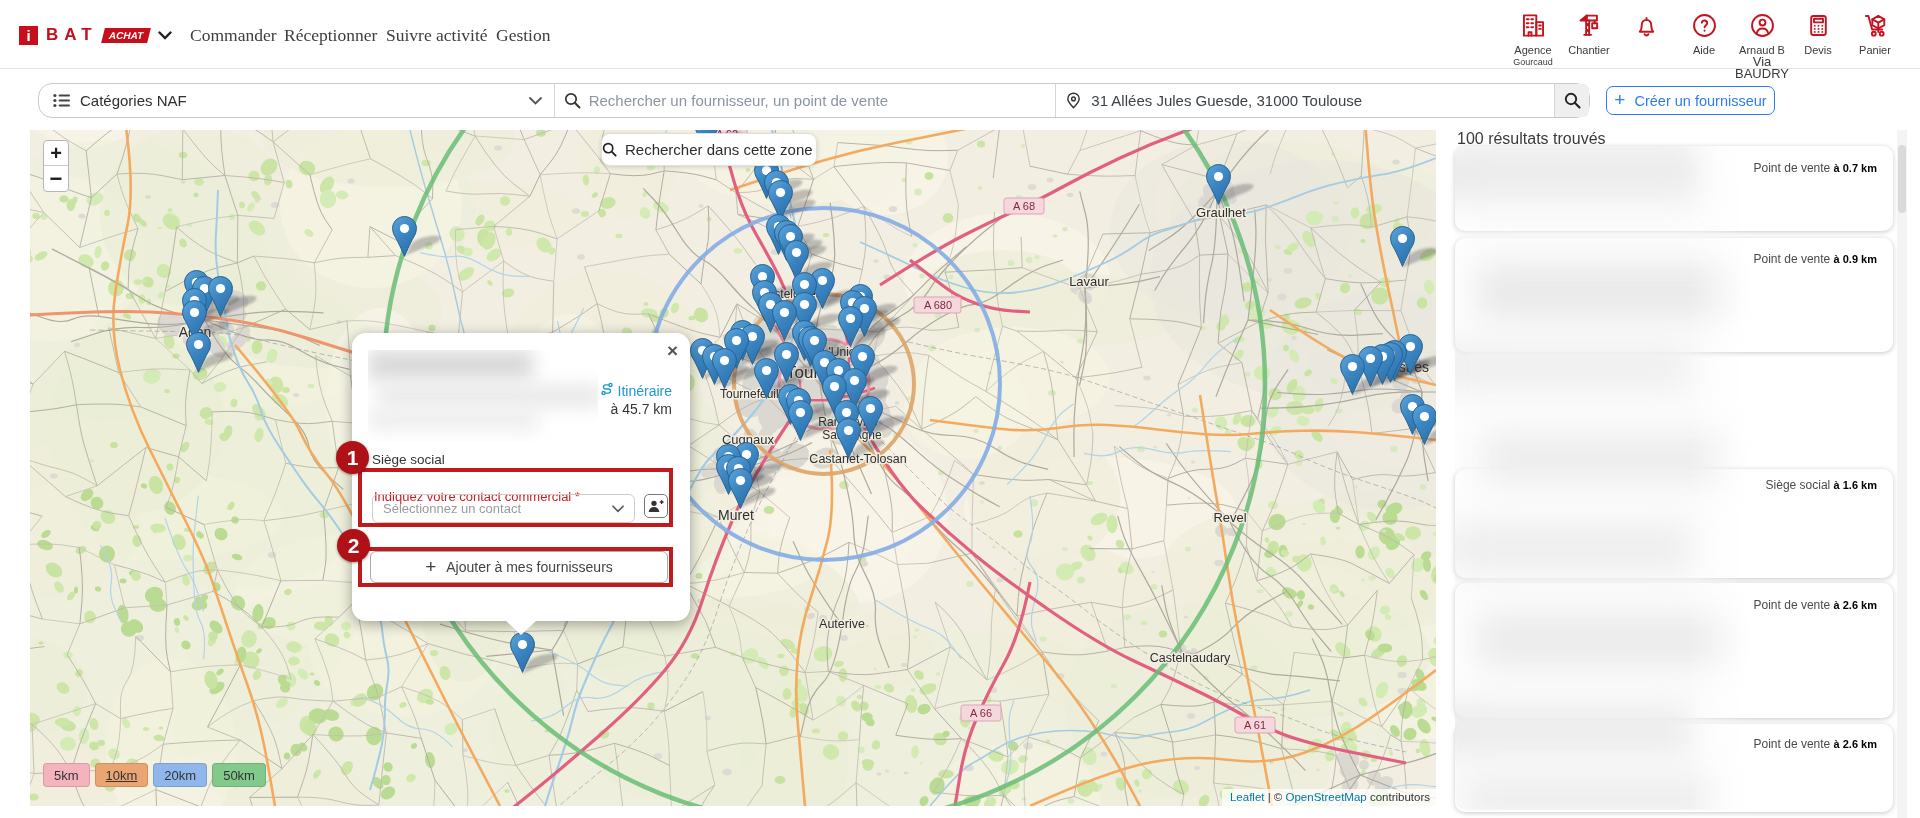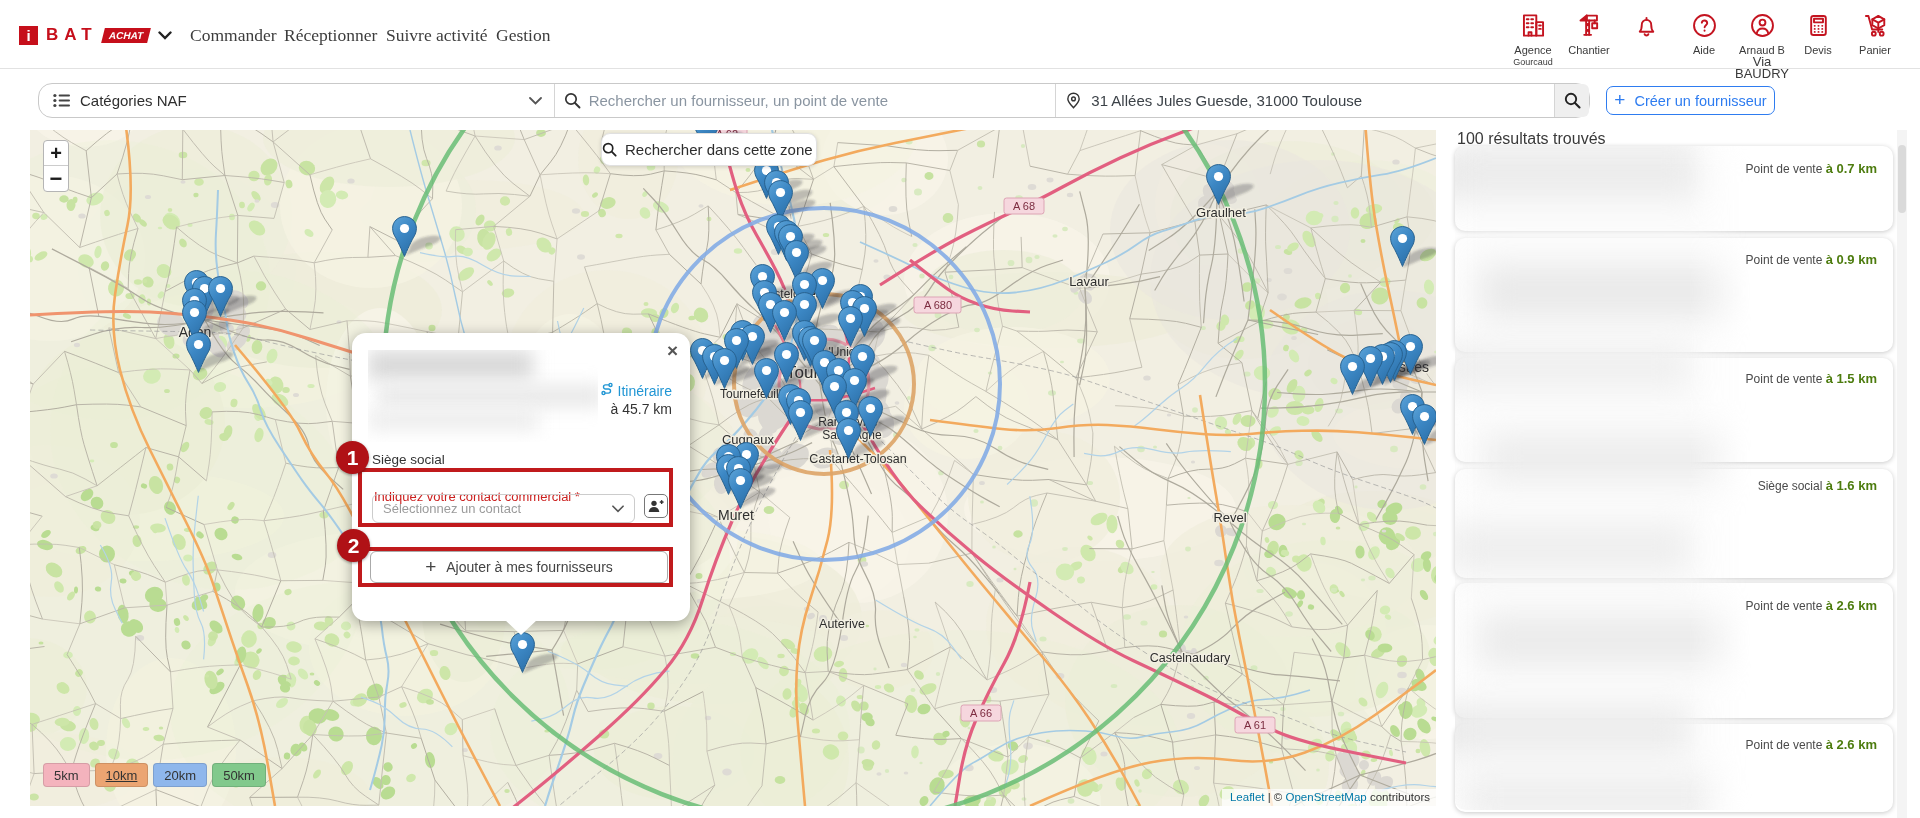--- a/index.html
+++ b/index.html
@@ -75,21 +75,21 @@
 #addsupp { position:absolute; left:18px; top:218px; width:298px; height:32px; border:1px solid #aaa;
   border-radius:6px; display:flex; align-items:center; justify-content:center; gap:10px;
   color:#444; font-size:14px; background:#fff; }
 
 
 #sidebar { position:absolute; left:1455px; top:130px; width:438px; height:688px; }
 #sbtitle { position:absolute; left:2px; top:0px; font-size:16px; color:#3a3a3a; }
 .card { position:absolute; left:0; width:438px; background:#fff; border-radius:10px;
   box-shadow:0 1px 5px rgba(0,0,0,0.22); }
 .klabel { position:absolute; right:16px; font-size:12px; color:#4a4a4a; }
-.klabel b { font-size:13px; color:#4d7c0f; }
+.klabel b { font-size:11px; color:#000000; }
 #sblur { position:absolute; left:0px; top:16px; width:300px; height:664px; overflow:hidden;
   border-radius:10px 0 0 10px; z-index:5;
   -webkit-mask-image:linear-gradient(90deg,#000 78%,transparent 99%); mask-image:linear-gradient(90deg,#000 78%,transparent 99%);}
 #sblur div { position:absolute; filter:blur(16px); }
 #scrollbar { position:absolute; left:1897px; top:130px; width:10px; height:688px; background:#f4f4f4; }
 #scrollthumb { position:absolute; left:1898px; top:145px; width:8px; height:68px; background:#dadada; border-radius:4px; }
 </style></head>
 <body>
 
 <div id="header">
@@ -2561,23 +2561,20 @@
 </div>
 
 <div id="sidebar">
   <div id="sbtitle">100 résultats trouvés</div>
   <div class="card" style="top:16px; height:85px;">
       <span class="klabel" style="top:15px;">Point de vente <b>à 0.7 km</b></span>
     </div>
   <div class="card" style="top:108px; height:114px;">
       <span class="klabel" style="top:14px;">Point de vente <b>à 0.9 km</b></span>
     </div>
-  <div class="card" style="top:228px; height:104px;">
-      <span class="klabel" style="top:13px;">Point de vente <b>à 1.5 km</b></span>
-    </div>
   <div class="card" style="top:339px; height:109px;">
       <span class="klabel" style="top:9px;">Siège social <b>à 1.6 km</b></span>
     </div>
   <div class="card" style="top:453px; height:135px;">
       <span class="klabel" style="top:15px;">Point de vente <b>à 2.6 km</b></span>
     </div>
   <div class="card" style="top:594px; height:88px;">
       <span class="klabel" style="top:13px;">Point de vente <b>à 2.6 km</b></span>
     </div>
   <div id="sblur">

